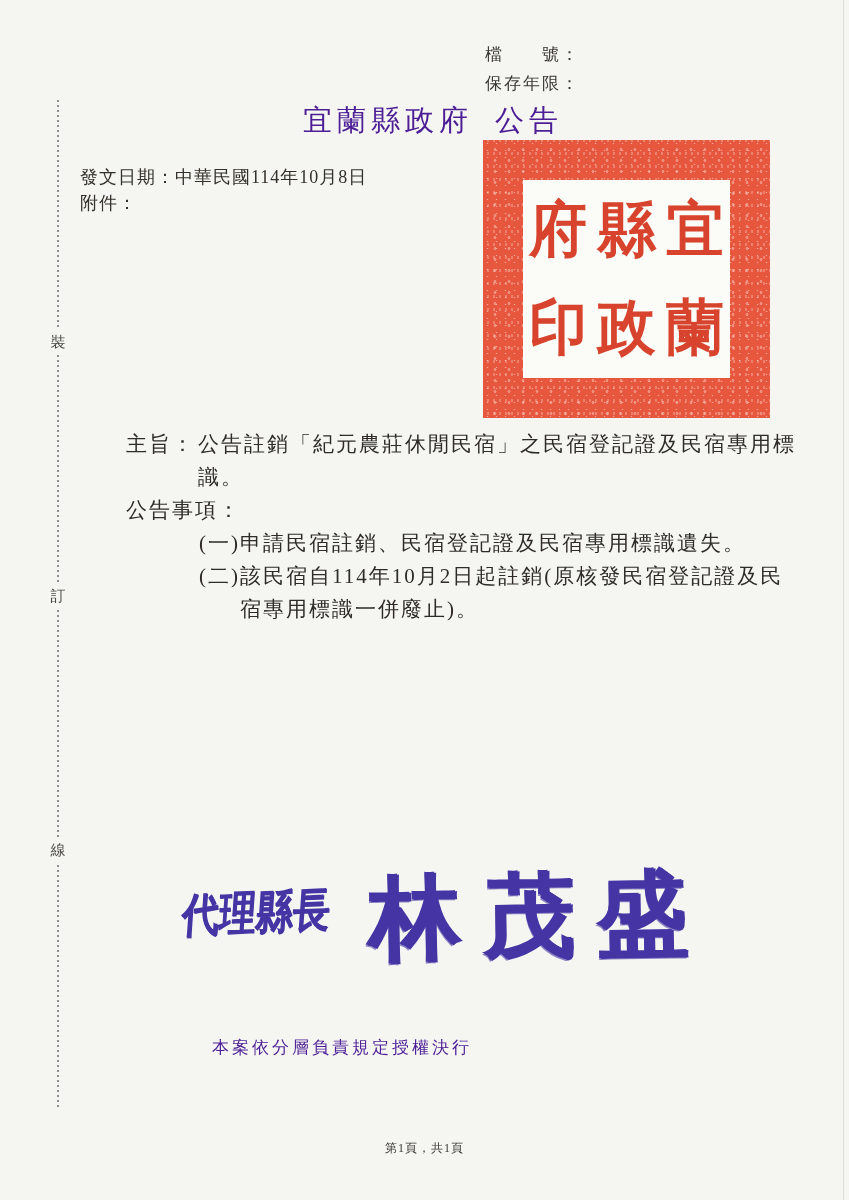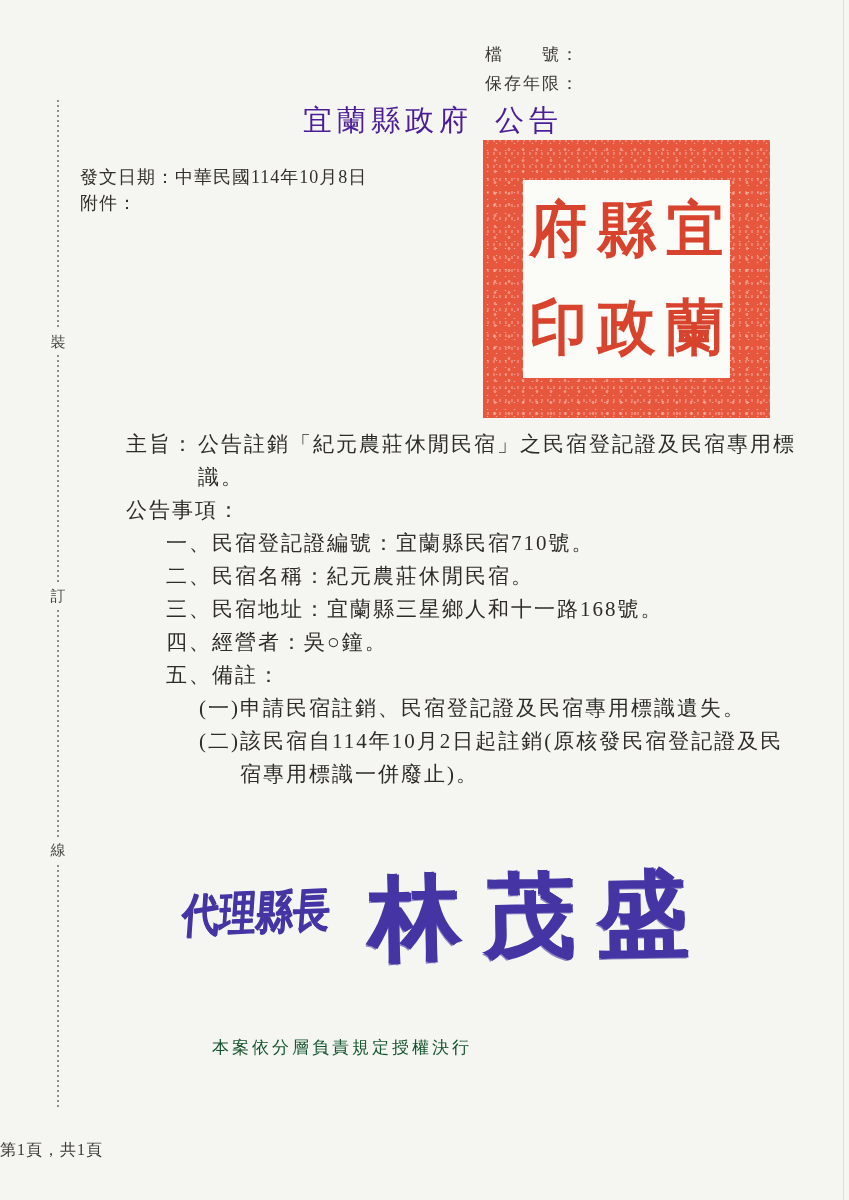--- a/index.html
+++ b/index.html
@@ -94,23 +94,23 @@
     text-shadow:1px 1px 0 #4535a4;
   }
   .sig-name {
     font-size:92px; font-weight:bold; letter-spacing:22px; margin-left:2px;
     transform:rotate(-1deg);
     text-shadow:2px 1px 0 #4535a4, 0 2px 0 rgba(69,53,164,.6);
   }
 
   
   .delegation { position:absolute; left:212px; top:1036px; font-size:17px;
-    letter-spacing:3px; color:#14532d; }
-  .page-info { position:absolute; left:0; right:0; top:1140px; text-align:left;
-    font-size:16px; letter-spacing:1px; color:#3a3733; }
+    letter-spacing:3px; color:#4c1d95; }
+  .page-info { position:absolute; left:0; right:0; top:1140px; text-align:center;
+    font-size:12px; letter-spacing:1px; color:#3a3733; }
 </style>
 </head>
 <body>
 
 <div class="page">
 
   <div class="scan-edge"></div>
 
   <div class="binding-line"></div>
   <div class="binding-char bc-zhuang">裝</div>
@@ -151,27 +151,20 @@
   <div class="body-block">
 
     <div class="labeled-line">
       <span class="lbl">主旨：</span>
       <span class="txt">公告註銷「紀元農莊休閒民宿」之民宿登記證及民宿專用標識。</span>
     </div>
 
 
     <div class="section-header">公告事項：</div>
 
-    <div class="items">
-      <div>一、民宿登記證編號：宜蘭縣民宿710號。</div>
-      <div>二、民宿名稱：紀元農莊休閒民宿。</div>
-      <div>三、民宿地址：宜蘭縣三星鄉人和十一路168號。</div>
-      <div>四、經營者：吳○鐘。</div>
-      <div>五、備註：</div>
-    </div>
 
     <div class="notes">
       <div class="note">
         <span class="prefix">(一)</span>
         <span class="txt">申請民宿註銷、民宿登記證及民宿專用標識遺失。</span>
       </div>
       <div class="note">
         <span class="prefix">(二)</span>
         <span class="txt">該民宿自114年10月2日起註銷(原核發民宿登記證及民宿專用標識一併廢止)。</span>
       </div>

